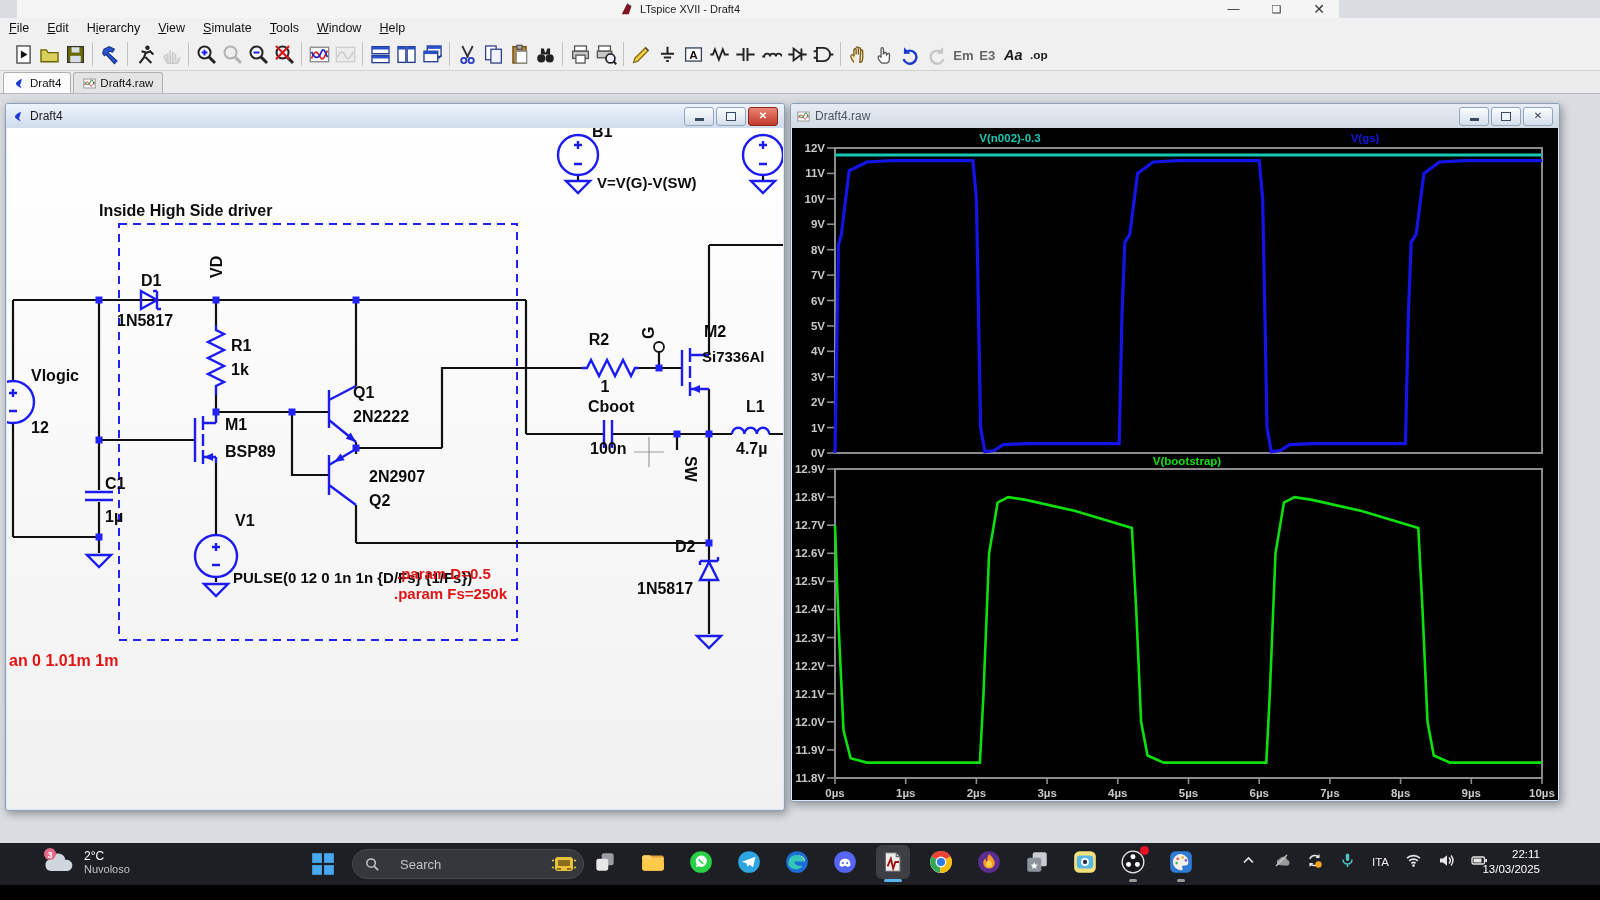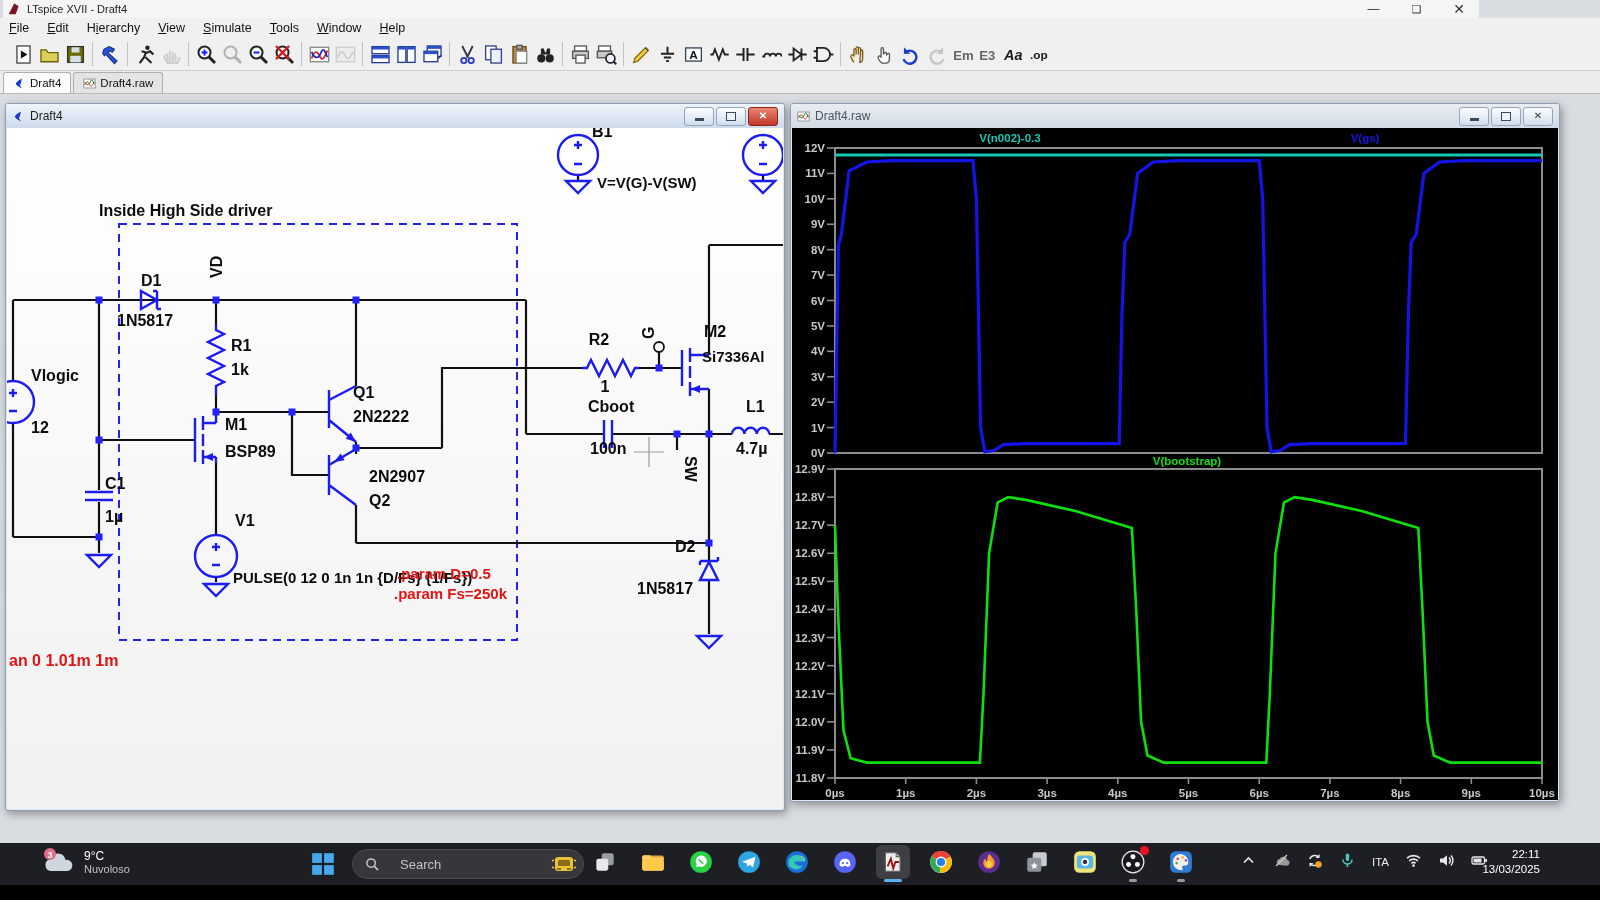--- a/index.html
+++ b/index.html
@@ -1,19 +1,19 @@
 <!DOCTYPE html>
 <html><head>
 <meta charset="utf-8">
 <style>
   html,body{margin:0;padding:0;background:#000;}
   #screen{position:relative;width:1600px;height:900px;overflow:hidden;background:#d9dce1;font-family:"Liberation Sans",sans-serif;-webkit-font-smoothing:antialiased;}
   .abs{position:absolute;}
   
-  #titlebar{left:3px;top:0;width:1476px;height:18px;background:#f5f5f5;display:flex;align-items:center;font-size:11px;color:#222;}
+  #titlebar{left:17px;top:0;width:1322px;height:18px;background:#f5f5f5;display:flex;align-items:center;font-size:11px;color:#222;justify-content:center;}
   #titlebar .logo{width:14px;height:14px;margin:0 6px 0 4px;}
   #win-controls{position:absolute;right:14px;top:0;height:18px;display:flex;gap:32px;align-items:center;color:#333;font-size:12px;}
   #win-controls span{cursor:default;}
   #menubar{left:0;top:18px;width:1600px;height:20px;background:#f0f0f0;display:flex;font-size:12.5px;color:#111;border-bottom:1px solid #e2e2e2;}
   .menu-item{padding:0 9px;height:20px;line-height:20px;}
   .menu-item u{text-decoration:underline;}
   #toolbar{left:0;top:38px;width:1600px;height:33px;background:#f0f0f0;display:flex;align-items:center;border-bottom:1px solid #cfcfcf;padding-left:10px;box-sizing:border-box;}
   .tbtn{width:26px;height:26px;border:0;background:transparent;padding:2px;margin:0;display:flex;align-items:center;justify-content:center;}
   .tbtn svg{width:21px;height:21px;}
   .tbtn.dis{opacity:.4;}
@@ -605,21 +605,21 @@
   </div>
 
   <div class="abs" id="taskbar"></div>
   <div class="abs" id="weather">
     <svg width="34" height="30" viewBox="0 0 34 30">
       <path d="M9 24a6 6 0 0 1-1-11.8A8 8 0 0 1 23.5 13 5.5 5.5 0 0 1 26 24z" fill="#cfd6de"></path>
       <circle cx="8" cy="7" r="6" fill="#e46a8a"></circle>
       <text x="8" y="10.5" text-anchor="middle" font-size="9" font-weight="bold" fill="#fff">3</text>
     </svg>
     <div class="wtxt">
-      <div>9°C</div>
+      <div>2°C</div>
       <div>Nuvoloso</div>
     </div>
   </div>
   <svg class="abs" id="tb-start" viewBox="0 0 24 24">
     <rect x="2" y="2" width="9" height="9" fill="#47a7f0"></rect>
       <rect x="13" y="2" width="9" height="9" fill="#47a7f0"></rect>
     <rect x="2" y="13" width="9" height="9" fill="#47a7f0"></rect>
       <rect x="13" y="13" width="9" height="9" fill="#47a7f0"></rect>
   </svg>
   <div class="abs" id="searchbox">

